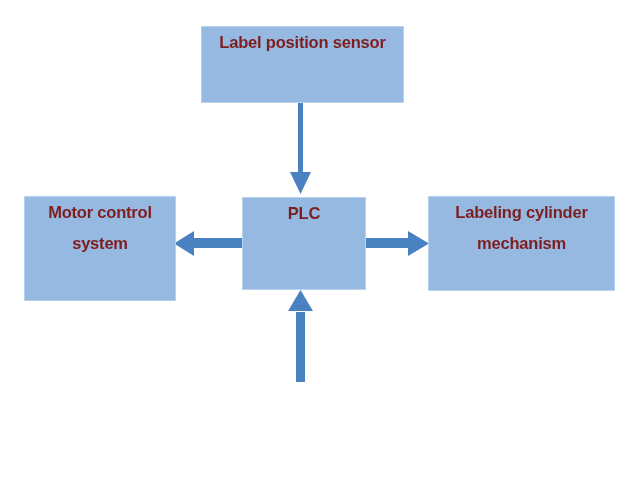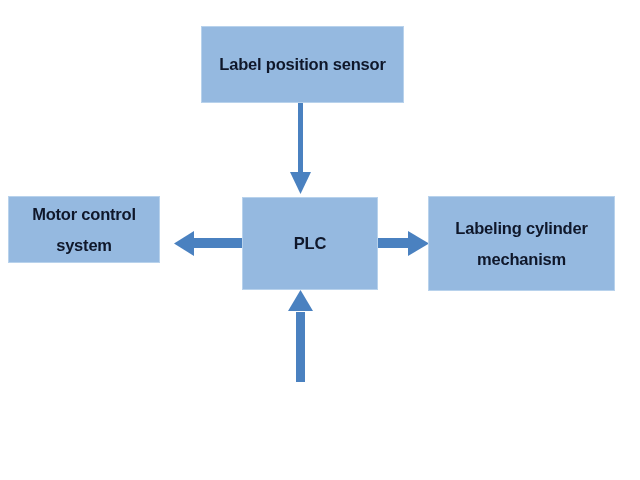--- a/index.html
+++ b/index.html
@@ -18,42 +18,42 @@
     width: 640px;
     height: 480px;
     background: #ffffff;
   }
   .node {
     position: absolute;
     box-sizing: border-box;
     background: #95b9e0;
     border: 1px solid #b8d2ec;
     display: flex;
-    align-items: center;
+    align-items: flex-start;
     justify-content: center;
     text-align: center;
-    color: #0f172a;
+    color: #7f1d1d;
     font-weight: bold;
     font-size: 16.5px;
     line-height: 1.85;
     letter-spacing: -0.2px;
     font-family: "Liberation Sans", sans-serif;
   }
   .node .label {
     display: block;
     width: 100%;
     padding: 0 6px;
     box-sizing: border-box;
     white-space: pre-line;
   }
 
   
   #node-sensor   { left: 201px; top: 26px;  width: 203px; height: 77px; }
-  #node-motor    { left: 8px;  top: 196px; width: 152px; height: 67px; }
-  #node-plc      { left: 242px; top: 197px; width: 136px; height: 93px; }
+  #node-motor    { left: 24px;  top: 196px; width: 152px; height: 105px; }
+  #node-plc      { left: 242px; top: 197px; width: 124px; height: 93px; }
   #node-cylinder { left: 428px; top: 196px; width: 187px; height: 95px; }
   #node-pedal    { left: 203px; top: 381px; width: 212px; height: 75px; }
 
   
   #arrows {
     position: absolute;
     left: 0;
     top: 0;
     width: 640px;
     height: 480px;

